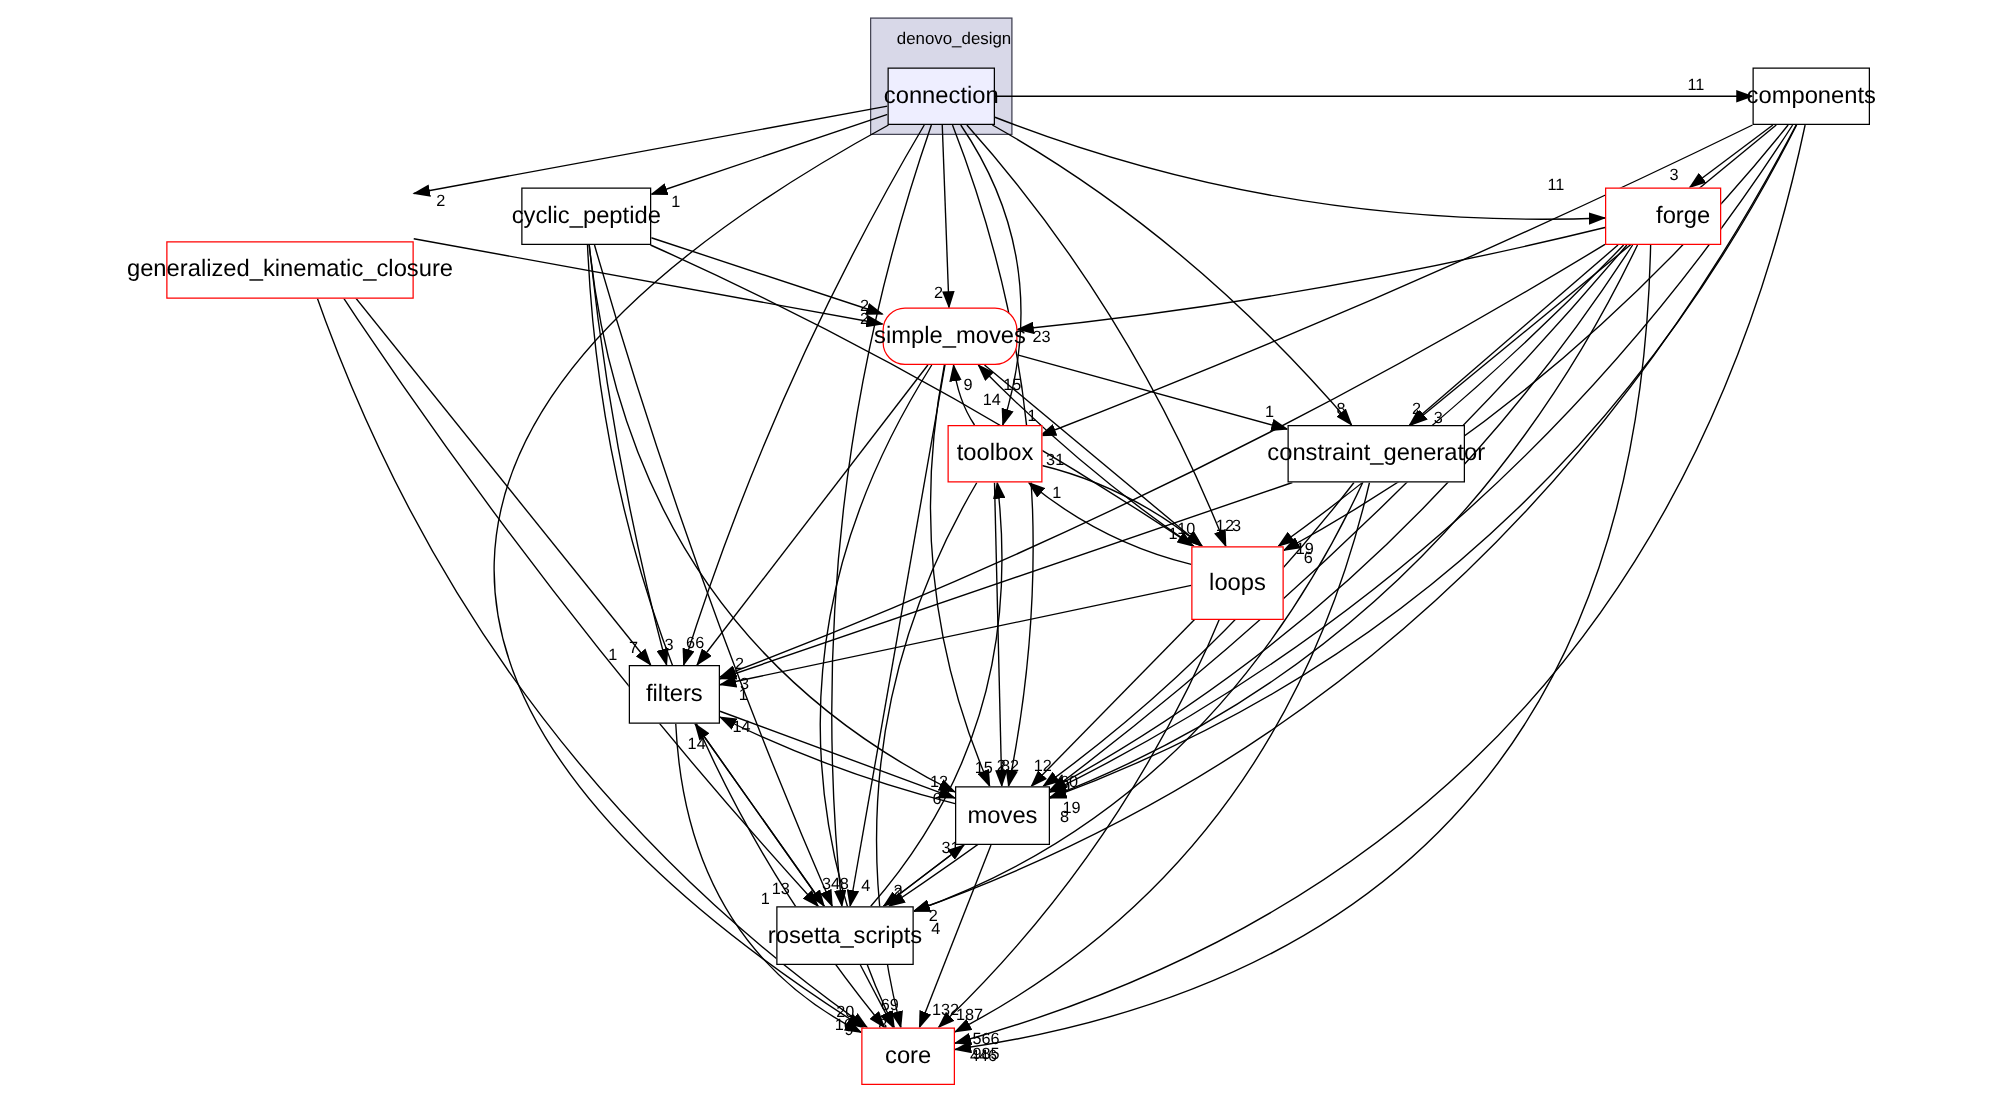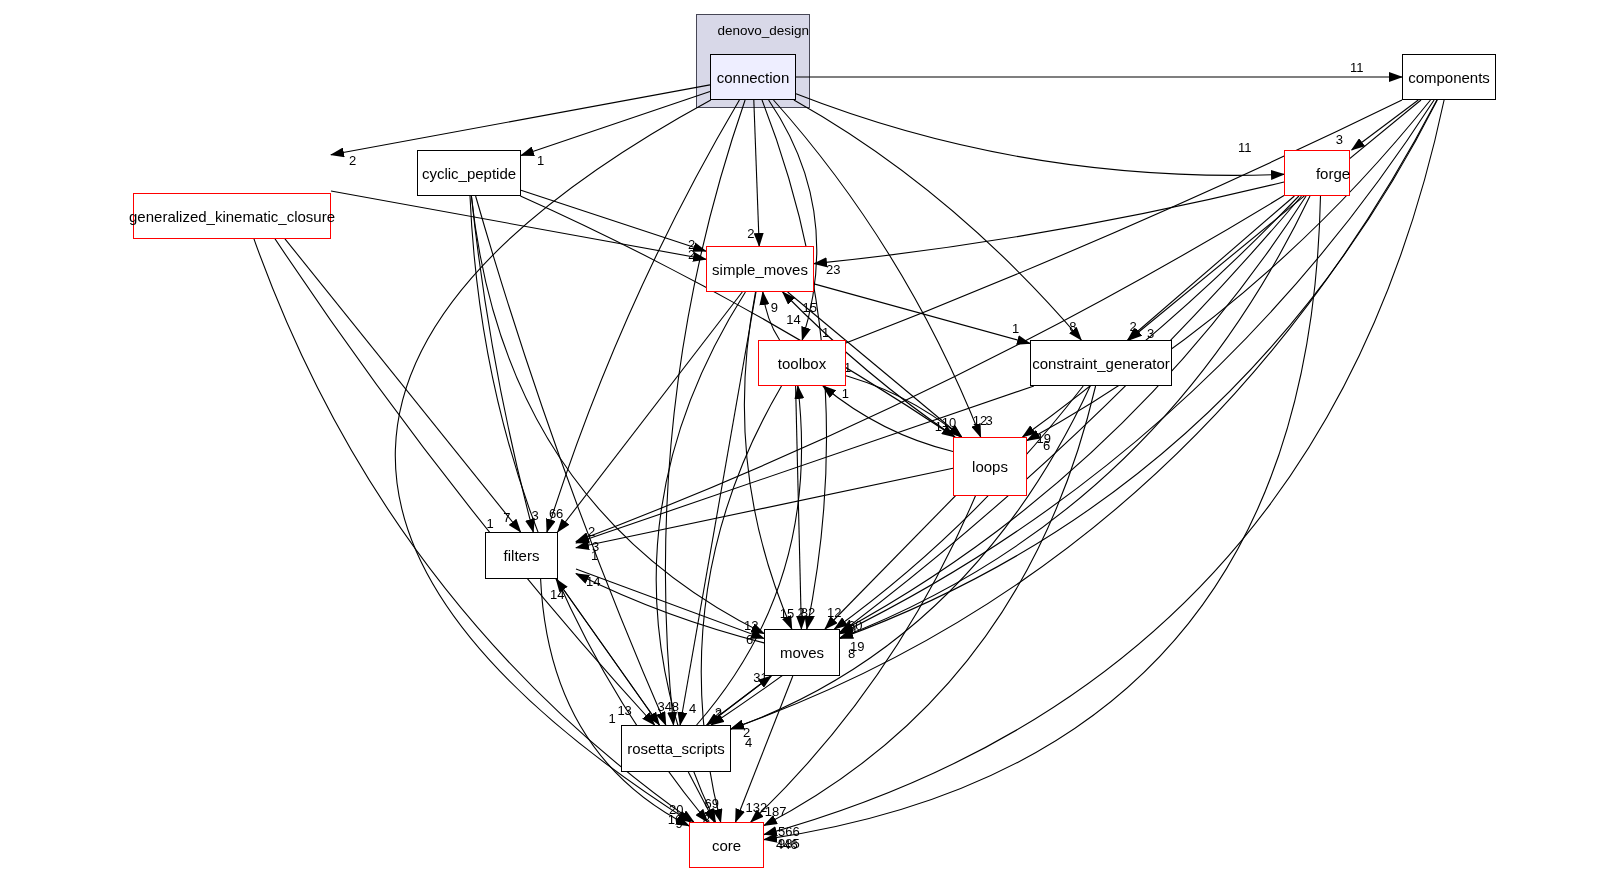--- a/index.html
+++ b/index.html
@@ -4,21 +4,21 @@
 <style>
   html,body{margin:0;padding:0;background:#ffffff;}
   #canvas{position:relative;width:1608px;height:876px;background:#ffffff;overflow:hidden;
           font-family:"Liberation Sans",sans-serif;}
   #edges{position:absolute;left:0;top:0;z-index:2;}
   .edge{fill:none;stroke:#000000;stroke-width:1.1px;}
   .elabel{font-family:"Liberation Sans",sans-serif;font-size:13px;fill:#000000;}
   .cluster{position:absolute;z-index:1;border:1.5px solid #464655;}
   .cluster-label{position:absolute;width:100%;text-align:right;top:8px;font-size:13.5px;color:#000;}
   .node{position:absolute;z-index:3;display:flex;align-items:center;justify-content:center;
-        background:#ffffff;border:1px solid #000;font-size:15px;color:#000;box-sizing:border-box;
+        background:#ffffff;border:1px solid #000;font-size:19px;color:#000;box-sizing:border-box;
         cursor:pointer;}
 </style>
 </head>
 <body>
 
 <div id="canvas">
   <svg id="edges" width="1608" height="876">
     <defs>
       <marker id="arrow" markerUnits="userSpaceOnUse" markerWidth="14" markerHeight="10" refX="13" refY="5" orient="auto">
         <path d="M0,0 L14,5 L0,10 z" fill="#000000"></path>
@@ -165,36 +165,36 @@
     </div>
     <div class="node" style="left: 1402px; top: 54px; width: 94px; height: 46px; border-color: rgb(0, 0, 0);">
       <span>components</span>
     </div>
     <div class="node" style="left: 133px; top: 150px; width: 198px; height: 46px; border-color: rgb(255, 0, 0); margin-top: 43px;">
       <span>generalized_kinematic_closure</span>
     </div>
     <div class="node" style="left: 417px; top: 150px; width: 104px; height: 46px; border-color: rgb(0, 0, 0);">
       <span>cyclic_peptide</span>
     </div>
-    <div class="node" style="left: 1284px; top: 150px; width: 66px; height: 46px; border-color: rgb(255, 0, 0); padding-left: 32px;">
+    <div class="node" style="left: 1284px; top: 150px; width: 93px; height: 46px; border-color: rgb(255, 0, 0); padding-left: 32px;">
       <span>forge</span>
     </div>
-    <div class="node" style="left: 706px; top: 246px; width: 108px; height: 46px; border-color: rgb(255, 0, 0);">
+    <div class="node" style="left: 706px; top: 246px; width: 108px; height: 46px; border-color: rgb(255, 0, 0); border-radius: 18px;">
       <span>simple_moves</span>
     </div>
-    <div class="node" style="left: 758px; top: 340px; width: 88px; height: 46px; border-color: rgb(255, 0, 0);">
+    <div class="node" style="left: 758px; top: 340px; width: 76px; height: 46px; border-color: rgb(255, 0, 0);">
       <span>toolbox</span>
     </div>
     <div class="node" style="left: 1030px; top: 340px; width: 142px; height: 46px; border-color: rgb(0, 0, 0);">
       <span>constraint_generator</span>
     </div>
     <div class="node" style="left: 953px; top: 437px; width: 74px; height: 59px; border-color: rgb(255, 0, 0);">
       <span>loops</span>
     </div>
-    <div class="node" style="left: 485px; top: 532px; width: 73px; height: 47px; border-color: rgb(0, 0, 0); text-align: center;">
+    <div class="node" style="left: 503px; top: 532px; width: 73px; height: 47px; border-color: rgb(0, 0, 0); text-align: center;">
       <span>filters</span>
     </div>
     <div class="node" style="left: 764px; top: 629px; width: 76px; height: 47px; border-color: rgb(0, 0, 0);">
       <span>moves</span>
     </div>
     <div class="node" style="left: 621px; top: 725px; width: 110px; height: 47px; border-color: rgb(0, 0, 0);">
       <span>rosetta_scripts</span>
     </div>
     <div class="node" style="left: 689px; top: 822px; width: 75px; height: 46px; border-color: rgb(255, 0, 0);">
       <span>core</span>

